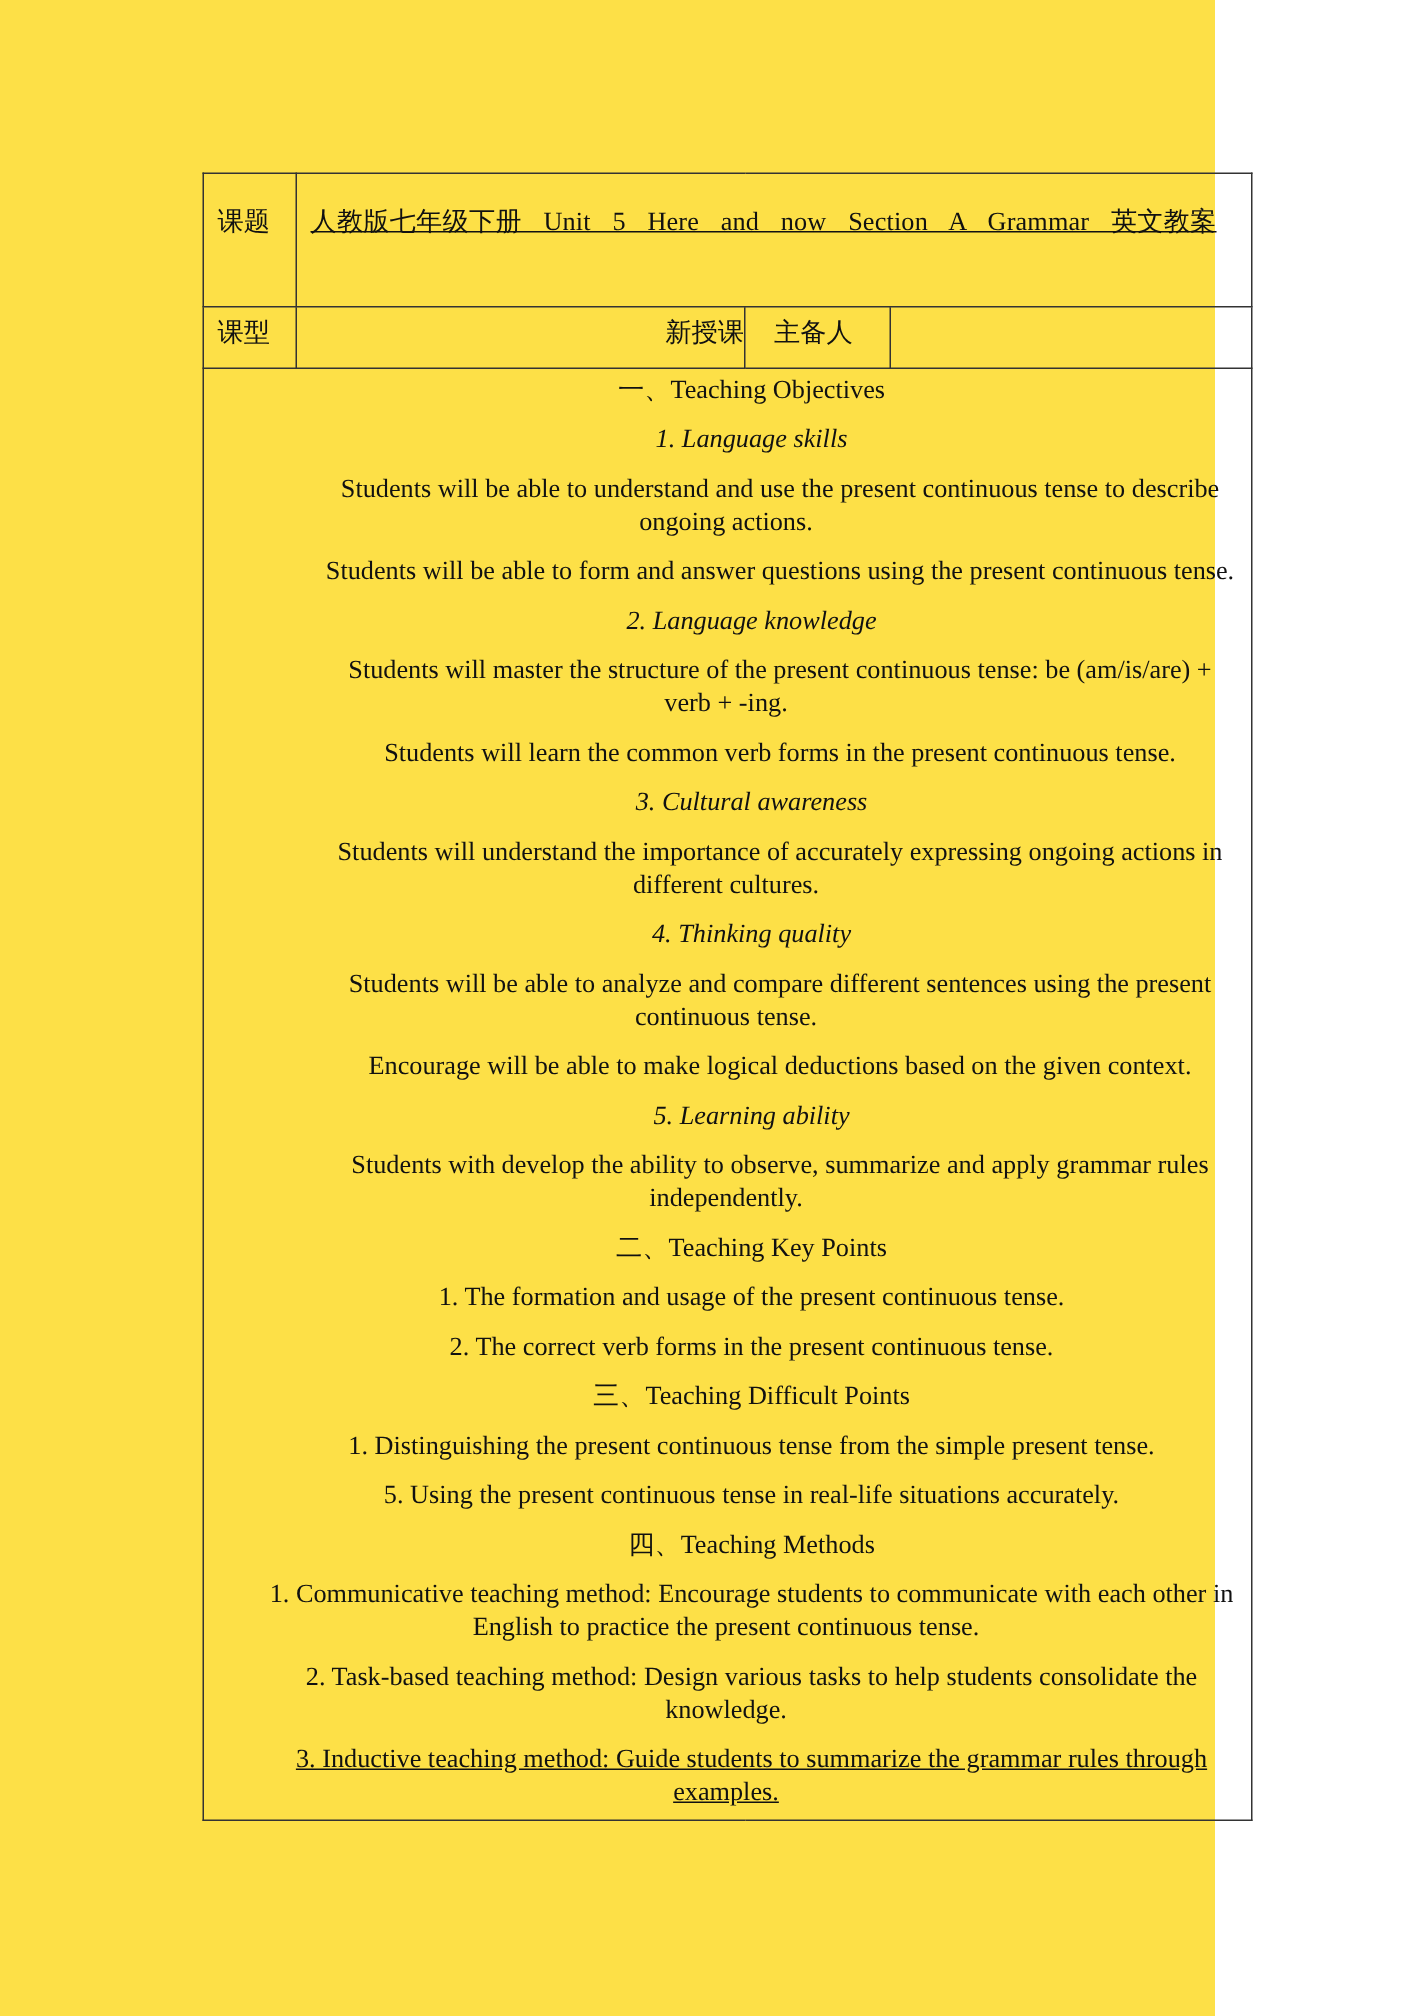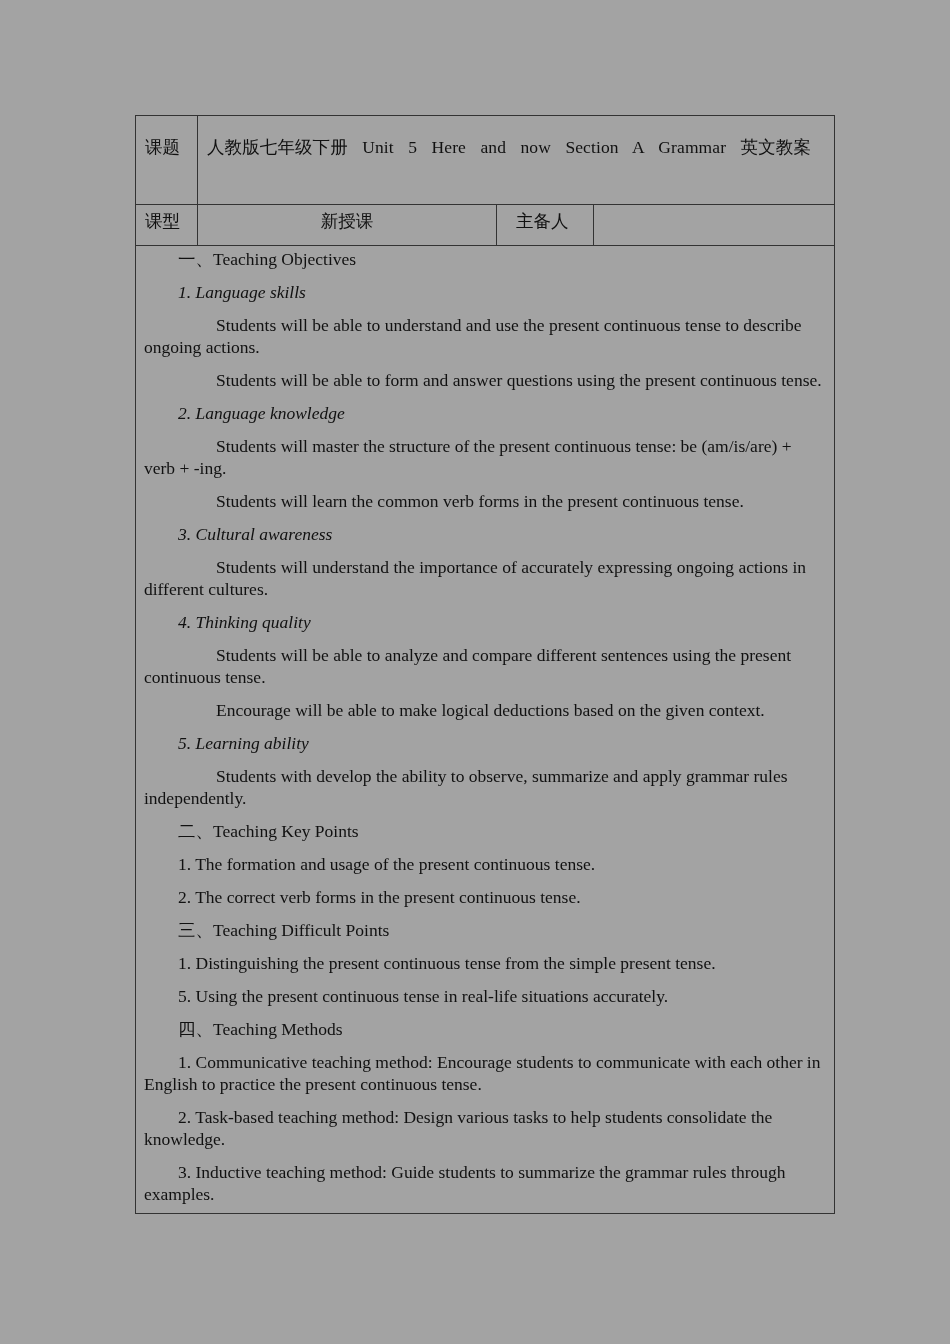--- a/index.html
+++ b/index.html
@@ -1,34 +1,34 @@
 <!DOCTYPE html>
 <html><head>
 <meta charset="utf-8">
 <style>
   html, body { margin: 0; padding: 0; background: #ffffff; }
   body { width: 950px; height: 1344px; position: relative; font-family: "Liberation Serif", "DejaVu Serif", serif; color: #111; }
-  .page { position: absolute; left: 0; top: 0; width: 950px; height: 1344px; background: #a3a3a3; }
+  .page { position: absolute; left: 0; top: 0; width: 810px; height: 1344px; background: #fde047; }
   table.plan { position: absolute; left: 135px; top: 115px; width: 699px; border-collapse: collapse; table-layout: fixed; }
   table.plan td { border: 1px solid #333; font-size: 17.5px; vertical-align: top; padding: 0; }
   .lbl { padding: 19px 0 0 9px !important; }
   .row1 td { height: 69px; }
-  .row1 .title { padding: 19px 8px 0 9px; word-spacing: 10px; white-space: nowrap; letter-spacing: 0.1px; }
+  .row1 .title { padding: 19px 8px 0 9px; word-spacing: 10px; white-space: nowrap; letter-spacing: 0.1px; text-decoration: underline; }
   .row2 td { height: 36px; }
   .row2 .lbl2 { padding: 4px 0 0 9px; }
-  .row2 .center { text-align: center; padding-top: 4px; }
+  .row2 .center { text-align: right; padding-top: 4px; }
   .row2 .prep { padding: 4px 0 0 19px; }
-  .body-cell { padding: 2px 10px 8px 8px !important; }
+  .body-cell { padding: 2px 10px 8px 8px !important; text-align: center; }
   .body-cell p { margin: 0; line-height: 22px; }
   .h { text-indent: 34px; margin-bottom: 11px !important; }
   .sub { text-indent: 34px; margin-bottom: 11px !important; font-style: italic; }
   .ind { text-indent: 72px; margin-bottom: 11px !important; }
   .pt { text-indent: 34px; margin-bottom: 11px !important; }
   .m { text-indent: 34px; margin-bottom: 11px !important; }
-  .last { margin-bottom: 0 !important; }
+  .last { margin-bottom: 0 !important; text-decoration: underline; }
 </style>
 </head>
 <body>
 
 <div class="page">
   <table class="plan">
     <colgroup>
       <col style="width:62px">
       <col style="width:299px">
       <col style="width:97px">

